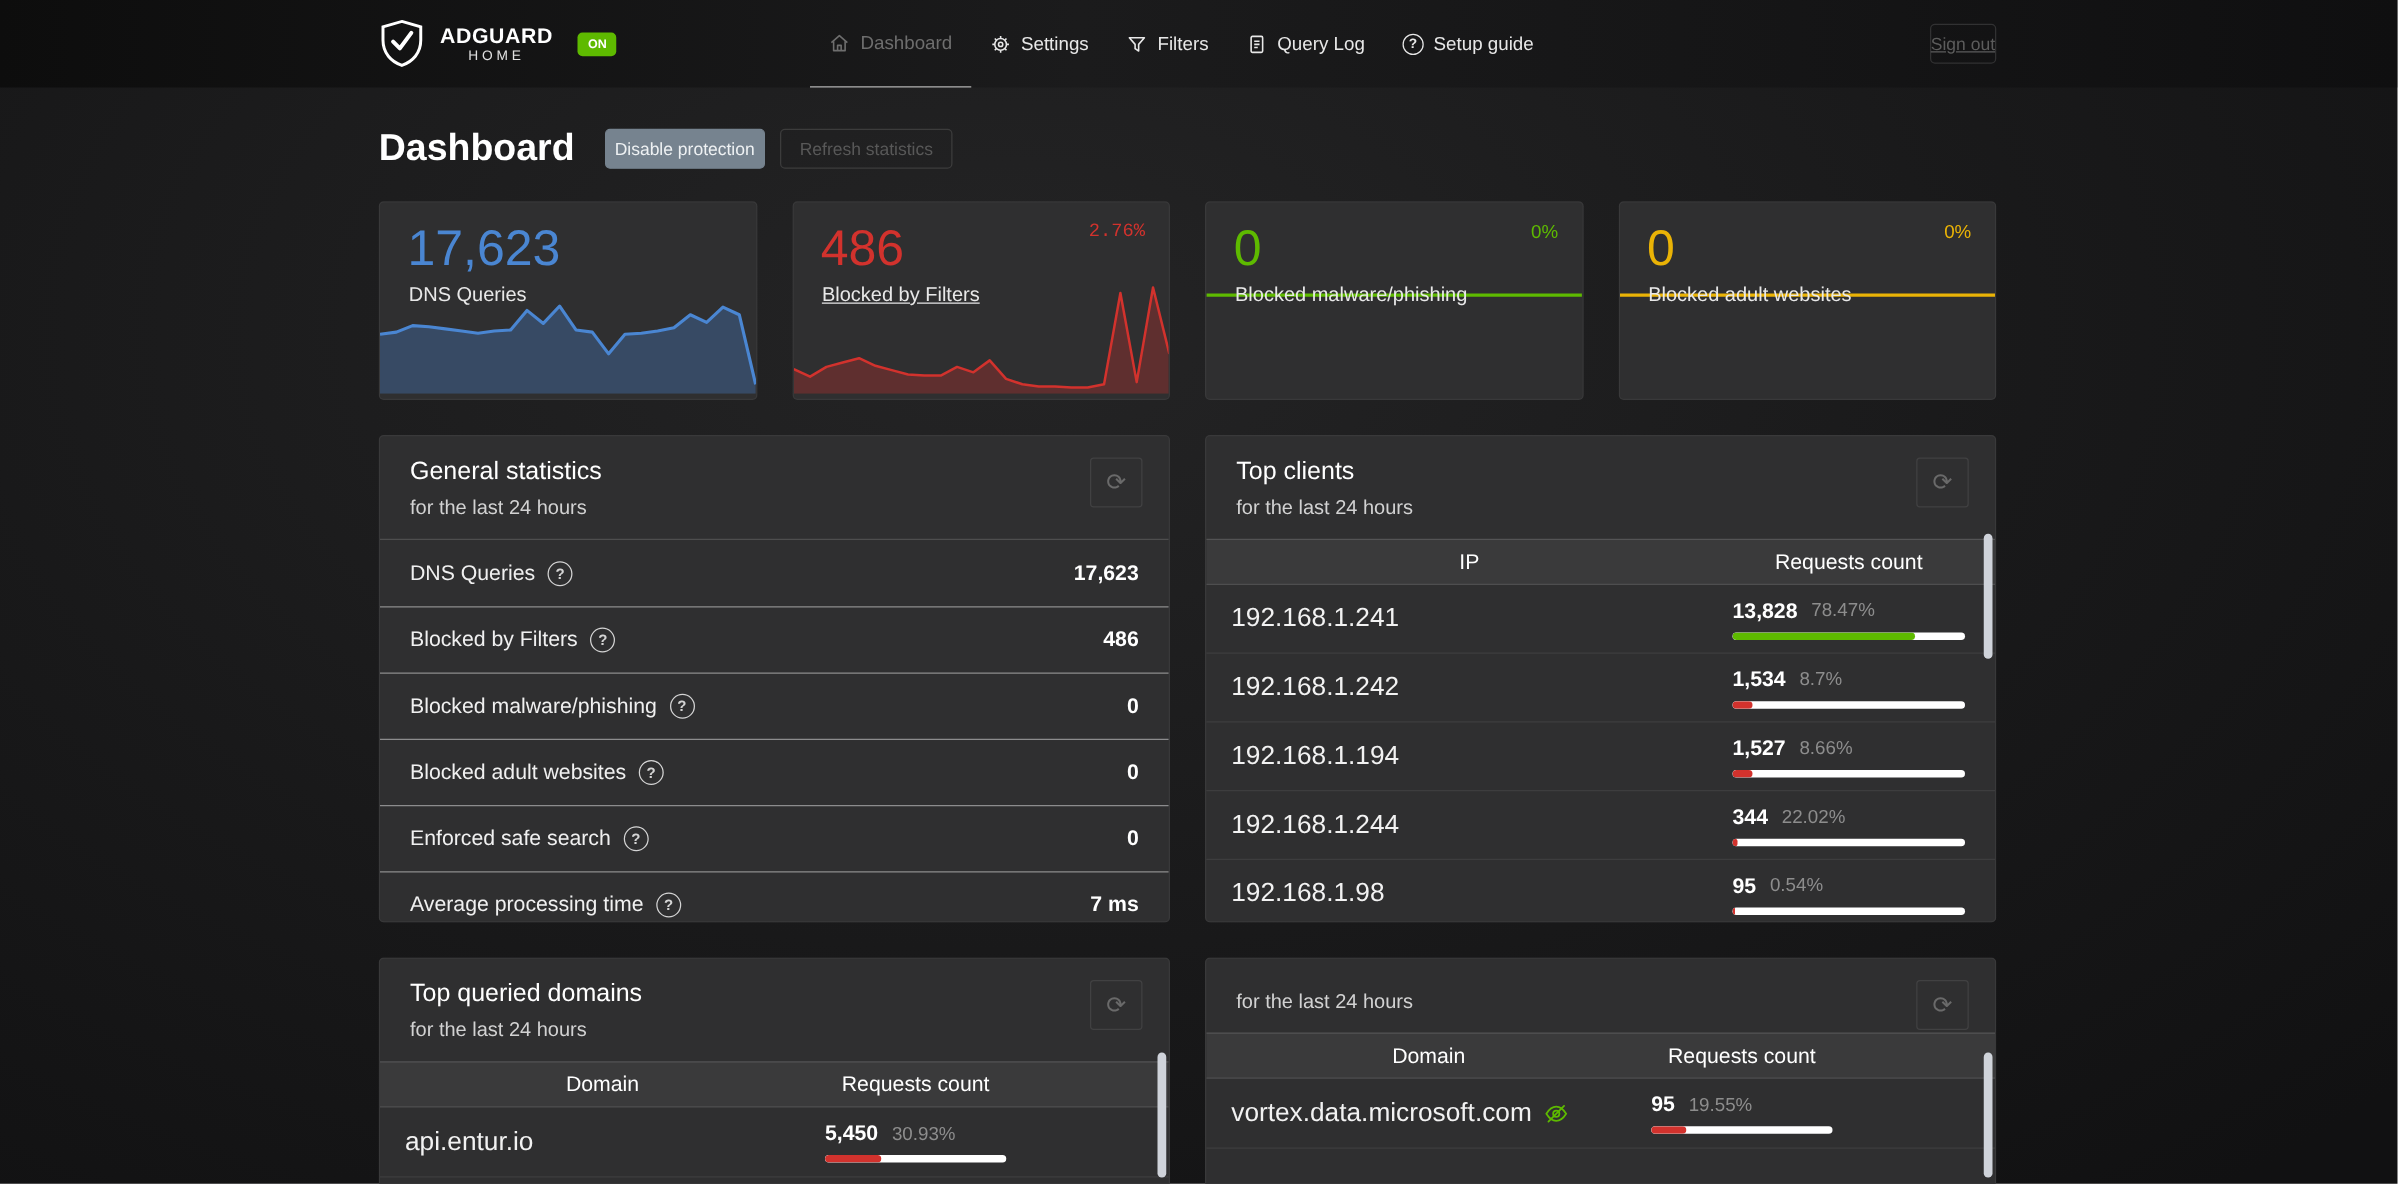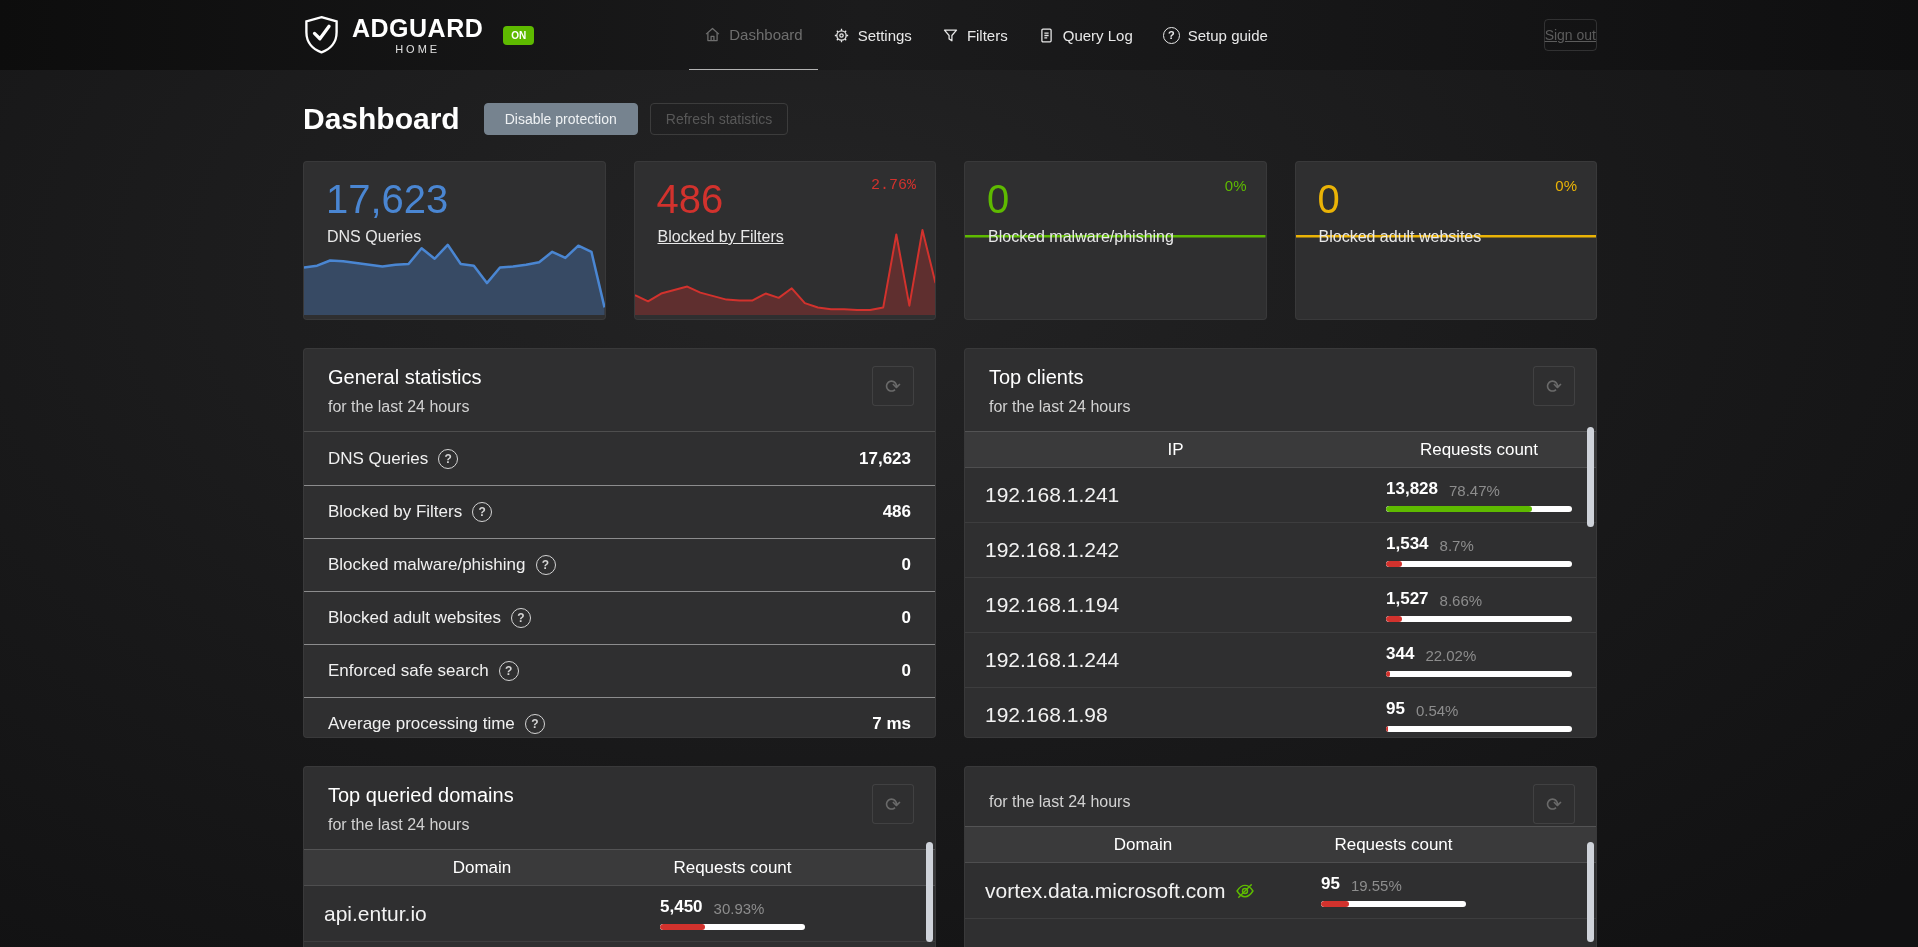--- a/index.html
+++ b/index.html
@@ -12,21 +12,21 @@
   .container { width:1294px; margin-left:303px; }
 
   
   header {
     height:70px;
     background:linear-gradient(90deg,#0d0d0d 0%,#1b1b1c 45%,#151516 75%,#0f0f10 100%);
   }
   .header-inner { display:flex; align-items:stretch; height:70px; }
   .logo-wrap { display:flex; align-items:center; gap:12px; }
   .logo-text { line-height:1; }
-  .brand { font-size:25px; font-weight:bold; color:#fff; letter-spacing:.5px; display:block; }
+  .brand { font-size:17px; font-weight:bold; color:#fff; letter-spacing:.5px; display:block; }
   .brand-sub { font-size:11px; color:#e0e0e0; letter-spacing:3px; display:block; margin-top:3px;text-align:center; }
   .on-badge {
     background:#5eba00; color:#fff; font-size:10px; font-weight:bold;
     border-radius:4px; padding:4px 8px; margin-left:8px;
   }
   nav { display:flex; align-items:stretch; margin-left:155px; }
   .nav-item {
     display:flex; align-items:center; gap:8px; padding:0 15px;
     font-size:15px; color:#e8e8e8; text-decoration:none; cursor:pointer;
   }
@@ -43,21 +43,21 @@
     display:inline-flex; align-items:center; justify-content:center;
     width:17px; height:17px; border:1.5px solid currentColor; border-radius:50%;
     font-size:11px; font-weight:bold;
   }
 
   
   .page-head { display:flex; align-items:center; margin-top:32px; }
   .page-title { font-size:30px; font-weight:600; color:#fff; }
   .btn-disable {
     margin-left:24px; background:#76838f; border:1px solid #76838f; color:#eef1f3;
-    font-size:14px; padding:7px 20px; border-radius:4px; cursor:pointer;
+    font-size:14px; padding:7px 7px; border-radius:4px; cursor:pointer;
     font-family:"Liberation Sans", sans-serif;
   }
   .btn-refresh-stats {
     margin-left:12px; background:transparent; border:1px solid #3c3c3c; color:#585858;
     font-size:14px; padding:7px 15px; border-radius:4px; cursor:pointer;
     font-family:"Liberation Sans", sans-serif;
   }
 
   
   .cards-grid { display:grid; grid-template-columns:repeat(4,1fr); gap:28px; margin-top:25px; }
@@ -103,21 +103,21 @@
     border-top:1px solid rgba(255,255,255,.13); border-bottom:1px solid rgba(255,255,255,.10);
   }
   .tbl-row { display:flex; align-items:center; border-bottom:1px solid rgba(255,255,255,.07); }
   .tc-row { height:55px; }
   .td-row { height:56px; }
   .cell-main { flex:1; padding-left:20px; font-size:21px; color:#f2f2f2; display:flex; align-items:center; gap:10px; }
   .h-main { flex:1; text-align:center; }
   .cell-count { display:flex; flex-direction:column; justify-content:center; }
   .tc-col { width:186px; margin-right:24px; }
   .td-col { width:145px; margin-right:130px; }
-  .count-line { display:flex; align-items:flex-end; gap:11px; }
+  .count-line { display:flex; align-items:center; gap:11px; }
   .count-num { font-size:17px; font-weight:bold; color:#fff; }
   .count-pct { font-size:15px; color:#8d8d8d; }
   .bar { position:relative; height:6px; border-radius:3px; background:#fff; margin-top:7px; overflow:hidden; }
   .bar-fill { position:absolute; left:0; top:0; bottom:0; border-radius:3px; }
 
   .scroll-thumb {
     position:absolute; right:2px; width:7px; height:100px; border-radius:4px;
     background:#cfd3da; cursor:pointer; z-index:5;
   }
   .st-clients { top:78px; }

